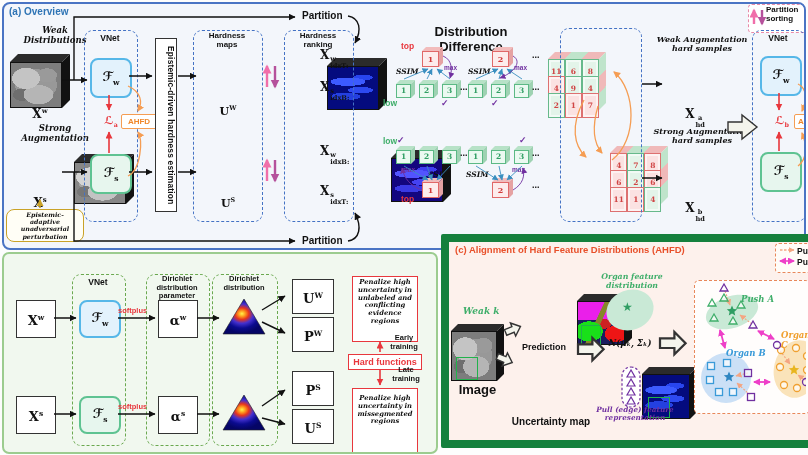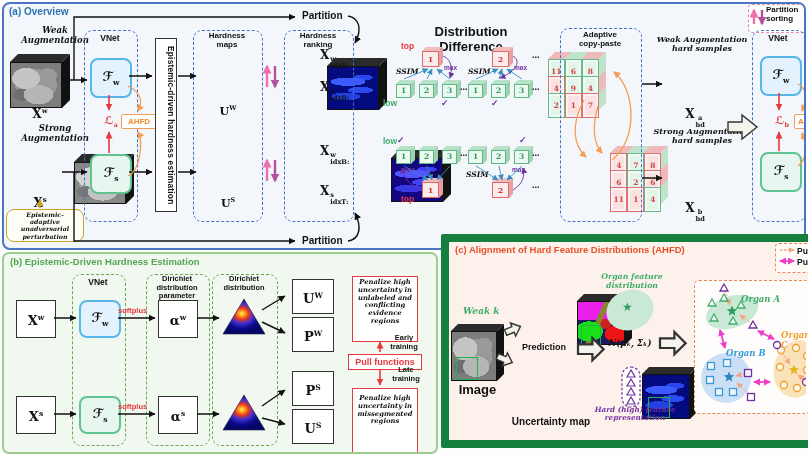--- a/index.html
+++ b/index.html
@@ -70,21 +70,21 @@
 </style>
 </head>
 <body>
 
 <div id="stage">
 
   <div class="abs panel" id="panelA" style="left:2px;top:2px;width:800px;height:244px;border:2px solid #4a74c4;background:#f3f6fb">
     <div class="abs b" style="left:5px;top:2px;font-size:10px;color:#2e74b5">(a) Overview</div>
 
     <div class="abs ser b i ctr pre" style="left:6px;top:22px;width:90px;font-size:8.5px">Weak
-Augmentation</div>
+Distributions</div>
     <span class="cube bigcube abs" style="left:6px;top:46px;--w:52px;--h:46px"><span class="topf"></span><span class="rightf"></span><span class="frontf ct"></span></span>
     <div class="abs mathlab ctr" style="left:6px;top:102px;width:60px;font-size:12px"><span class="mbase">X</span><sup>w</sup></div>
 
     <div class="abs ser b i ctr pre" style="left:6px;top:120px;width:90px;font-size:8.5px">Strong
 Augmentation</div>
     <span class="cube bigcube abs" style="left:6px;top:142px;--w:52px;--h:42px"><span class="topf"></span><span class="rightf"></span><span class="frontf ct" style="filter:brightness(1.08)"></span></span>
     <div class="abs mathlab ctr" style="left:6px;top:191px;width:60px;font-size:12px"><span class="mbase">X</span><sup>s</sup></div>
 
     <div class="abs ser b i ctr pre" style="left:2px;top:205px;width:76px;font-size:6.3px;border:1.5px solid #c9a227;border-radius:8px;background:#fffef6;padding:1px 0">Epistemic-
 adaptive
@@ -254,22 +254,20 @@
 
     <div class="abs b" style="left:456px;top:78px;font-size:9px">...</div>
     <div class="abs b" style="left:528px;top:78px;font-size:9px">...</div>
     <div class="abs b" style="left:528px;top:46px;font-size:9px">...</div>
     <div class="abs b" style="left:456px;top:144px;font-size:9px">...</div>
     <div class="abs b" style="left:528px;top:144px;font-size:9px">...</div>
     <div class="abs b" style="left:528px;top:176px;font-size:9px">...</div>
 
     
     <div class="abs dashblue" style="left:556px;top:24px;width:80px;height:192px"></div>
-    <div class="abs b ctr pre" style="left:556px;top:26px;width:80px;font-size:8px">Adaptive
-copy-paste</div>
     
     
 
     <div class="abs ser b i ctr pre" style="left:646px;top:31px;width:104px;font-size:8px">Weak Augmentation
 hard samples</div>
     
     <div class="abs mathlab ctr" style="left:664px;top:103px;width:54px;font-size:12px"><span class="mbase">X</span><span class="mstack">
           <span class="ms">a</span>
           <span class="ms">hd</span>
         </span></div>
@@ -392,21 +390,20 @@
         <path d="M443,56 C453,60 452,71 450,78" marker-end="url(#m-p)"></path>
         <path d="M513,56 C523,62 513,73 500,78" marker-end="url(#m-p)"></path>
         <path d="M422,190 C410,186 404,178 402,168" marker-end="url(#m-p)"></path>
         <path d="M513,190 C523,184 525,176 523,168" marker-end="url(#m-p)"></path>
       </g>
       <polygon points="728,122 742,122 742,115 757,127 742,139 742,132 728,132" fill="#f4f4ec" stroke="#333" stroke-width="1.4"></polygon>
     </svg>
   </div>
 
   <div class="abs panel" id="panelB" style="left:2px;top:252px;width:432px;height:198px;border:2px solid #9ccc8f;border-radius:7px;background:#f1f8ef">
-    <div class="abs b" style="left:6px;top:2px;font-size:9.5px;color:#53a653">(b) Epistemic-Driven Hardness Estimation</div>
     <div class="abs whitebox mathlab ctr" style="left:12px;top:46px;width:38px;height:36px;font-size:13px;line-height:34px"><span class="mbase">X</span><sup>w</sup></div>
     <div class="abs whitebox mathlab ctr" style="left:12px;top:142px;width:38px;height:36px;font-size:13px;line-height:34px"><span class="mbase">X</span><sup>s</sup></div>
     <div class="abs dashgreen" style="left:68px;top:20px;width:52px;height:170px"></div>
     <div class="abs b ctr" style="left:68px;top:23px;width:52px;font-size:8.5px">VNet</div>
     <div class="abs fwbox mathlab ctr" style="left:75px;top:46px;width:38px;height:34px;font-size:13px;line-height:32px"><span class="mbase">ℱ</span><sub>w</sub></div>
     <div class="abs fsbox mathlab ctr" style="left:75px;top:142px;width:38px;height:34px;font-size:13px;line-height:32px"><span class="mbase">ℱ</span><sub>s</sub></div>
     <div class="abs b" style="left:114px;top:52px;font-size:7.5px;color:#e8373d">softplus</div>
     <div class="abs b" style="left:114px;top:148px;font-size:7.5px;color:#e8373d">softplus</div>
     <div class="abs dashgreen" style="left:142px;top:20px;width:62px;height:170px"></div>
     <div class="abs b ctr pre" style="left:142px;top:21px;width:62px;font-size:7.5px">Dirichlet
@@ -427,21 +424,21 @@
     <div class="abs whitebox mathlab ctr" style="left:288px;top:63px;width:40px;height:33px;font-size:13px;line-height:31px"><span class="mbase">P</span><sup>W</sup></div>
     <div class="abs whitebox mathlab ctr" style="left:288px;top:117px;width:40px;height:33px;font-size:13px;line-height:31px"><span class="mbase">P</span><sup>S</sup></div>
     <div class="abs whitebox mathlab ctr" style="left:288px;top:155px;width:40px;height:33px;font-size:13px;line-height:31px"><span class="mbase">U</span><sup>S</sup></div>
     <div class="abs ser b i ctr pre" style="left:348px;top:22px;width:62px;height:60px;font-size:6.8px;border:1.6px solid #e8373d;background:#fff;padding:2px 1px">Penalize high
 uncertainty in
 unlabeled and
 conflicting
 evidence regions</div>
     <div class="abs b ctr pre" style="left:382px;top:80px;width:36px;font-size:7.5px">Early
 training</div>
-    <div class="abs b ctr" style="left:344px;top:100px;width:72px;height:14px;font-size:9px;color:#e8373d;border:1.6px solid #e8373d;background:#fff;line-height:14px">Pull functions</div>
+    <div class="abs b ctr" style="left:344px;top:100px;width:72px;height:14px;font-size:9px;color:#e8373d;border:1.6px solid #e8373d;background:#fff;line-height:14px">Hard functions</div>
     <div class="abs b ctr pre" style="left:384px;top:112px;width:36px;font-size:7.5px">Late
 training</div>
     <div class="abs ser b i ctr pre" style="left:348px;top:134px;width:62px;height:52px;font-size:6.8px;border:1.6px solid #e8373d;background:#fff;padding:6px 1px">Penalize high
 uncertainty in
 missegmented
 regions</div>
     <svg style="left:-4px;top:-254px;width:808px;height:455px" viewBox="0 0 808 455">
       <g fill="none" stroke="#111" stroke-width="1.4">
         <path d="M54,318 H76" marker-end="url(#m-k)"></path>
         <path d="M118,318 H155" marker-end="url(#m-k)"></path>
@@ -483,21 +480,21 @@
     <div class="abs ser b i ctr" style="left:152px;top:96px;width:58px;font-size:8.5px">N(μₖ, Σₖ)</div>
     <svg style="left:172px;top:124px;width:20px;height:42px" viewBox="0 0 20 42">
       <rect x="1" y="1" width="18" height="40" rx="9" fill="#fff" stroke="#7030a0" stroke-width="1.2" stroke-dasharray="2.5,2"></rect>
       <g fill="none" stroke="#7030a0" stroke-width="1.2">
         <polygon points="10,4 6,11 14,11"></polygon>
           <polygon points="10,13 6,20 14,20"></polygon>
           <polygon points="10,22 6,29 14,29"></polygon>
           <polygon points="10,31 6,38 14,38"></polygon>
       </g>
     </svg>
-    <div class="abs ser b i ctr pre" style="left:145px;top:164px;width:82px;font-size:7.3px;color:#7030a0">Hard (high) feature
+    <div class="abs ser b i ctr pre" style="left:145px;top:164px;width:82px;font-size:7.3px;color:#7030a0">Pull (edge) feature
 representation</div>
 
     
     <div class="abs" style="left:245px;top:38px;width:114px;height:132px;border:1.4px dashed #e8875a;border-radius:5px;background:#fffdfc"></div>
     <svg id="cluster-svg" style="left:247px;top:40px;width:110px;height:128px" viewBox="0 0 110 128">
       <ellipse cx="36" cy="30" rx="27" ry="16" fill="#c9e9d6" transform="rotate(-18 36 30)"></ellipse>
       <ellipse cx="30" cy="96" rx="25" ry="25" fill="#cbe0f6"></ellipse>
       <ellipse cx="101" cy="87" rx="23" ry="29" fill="#fae3ba" transform="rotate(14 101 87)"></ellipse>
       <g fill="none" stroke="#ee3fc8" stroke-width="1.8">
         <path d="M24,48 L29,66" marker-start="url(#m-push)" marker-end="url(#m-push)"></path>
@@ -532,21 +529,21 @@
         <circle cx="100" cy="66" r="3.5" fill="#ffffff" fill-opacity="0.7" stroke="#f0a030" stroke-width="1.3"></circle>
         <circle cx="111" cy="74" r="3.5" fill="#ffffff" fill-opacity="0.7" stroke="#f0a030" stroke-width="1.3"></circle>
         <circle cx="84" cy="85" r="3.5" fill="#ffffff" fill-opacity="0.7" stroke="#f0a030" stroke-width="1.3"></circle>
         <circle cx="111" cy="88" r="3.5" fill="#ffffff" fill-opacity="0.7" stroke="#f0a030" stroke-width="1.3"></circle>
         <circle cx="88" cy="103" r="3.5" fill="#ffffff" fill-opacity="0.7" stroke="#f0a030" stroke-width="1.3"></circle>
         <circle cx="101" cy="106" r="3.5" fill="#ffffff" fill-opacity="0.7" stroke="#f0a030" stroke-width="1.3"></circle>
         <circle cx="81" cy="63" r="3.5" fill="#ffffff" fill-opacity="0.7" stroke="#7030a0" stroke-width="1.3"></circle>
         <circle cx="110" cy="100" r="3.5" fill="#ffffff" fill-opacity="0.7" stroke="#7030a0" stroke-width="1.3"></circle>
         <path d="M98.0,82.5L99.5,86.0L103.2,86.3L100.4,88.8L101.2,92.4L98.0,90.5L94.8,92.4L95.6,88.8L92.8,86.3L96.5,86.0Z" fill="#e8b520"></path>
       </svg>
-    <div class="abs ser b i" style="left:292px;top:52px;font-size:8.5px;color:#3fae6a">Organ A</div>
+    <div class="abs ser b i" style="left:292px;top:52px;font-size:8.5px;color:#3fae6a">Push A</div>
     <div class="abs ser b i" style="left:277px;top:106px;font-size:8.5px;color:#3a9ad8">Organ B</div>
     <div class="abs ser b i" style="left:332px;top:88px;font-size:8.5px;color:#f0a030">Organ C</div>
 
     
     <div class="abs" style="left:326px;top:1px;width:60px;height:28px;border:1.3px dashed #e8875a;border-radius:4px;background:#fffcf8"></div>
     <div class="abs b" style="left:348px;top:4px;font-size:8.5px">Pull</div>
     <div class="abs b" style="left:348px;top:15px;font-size:8.5px">Push</div>
 
     <svg style="left:-443px;top:-254px;width:808px;height:455px" viewBox="0 0 808 455">
       <g fill="#f4f4ec" stroke="#333" stroke-width="1.4">

